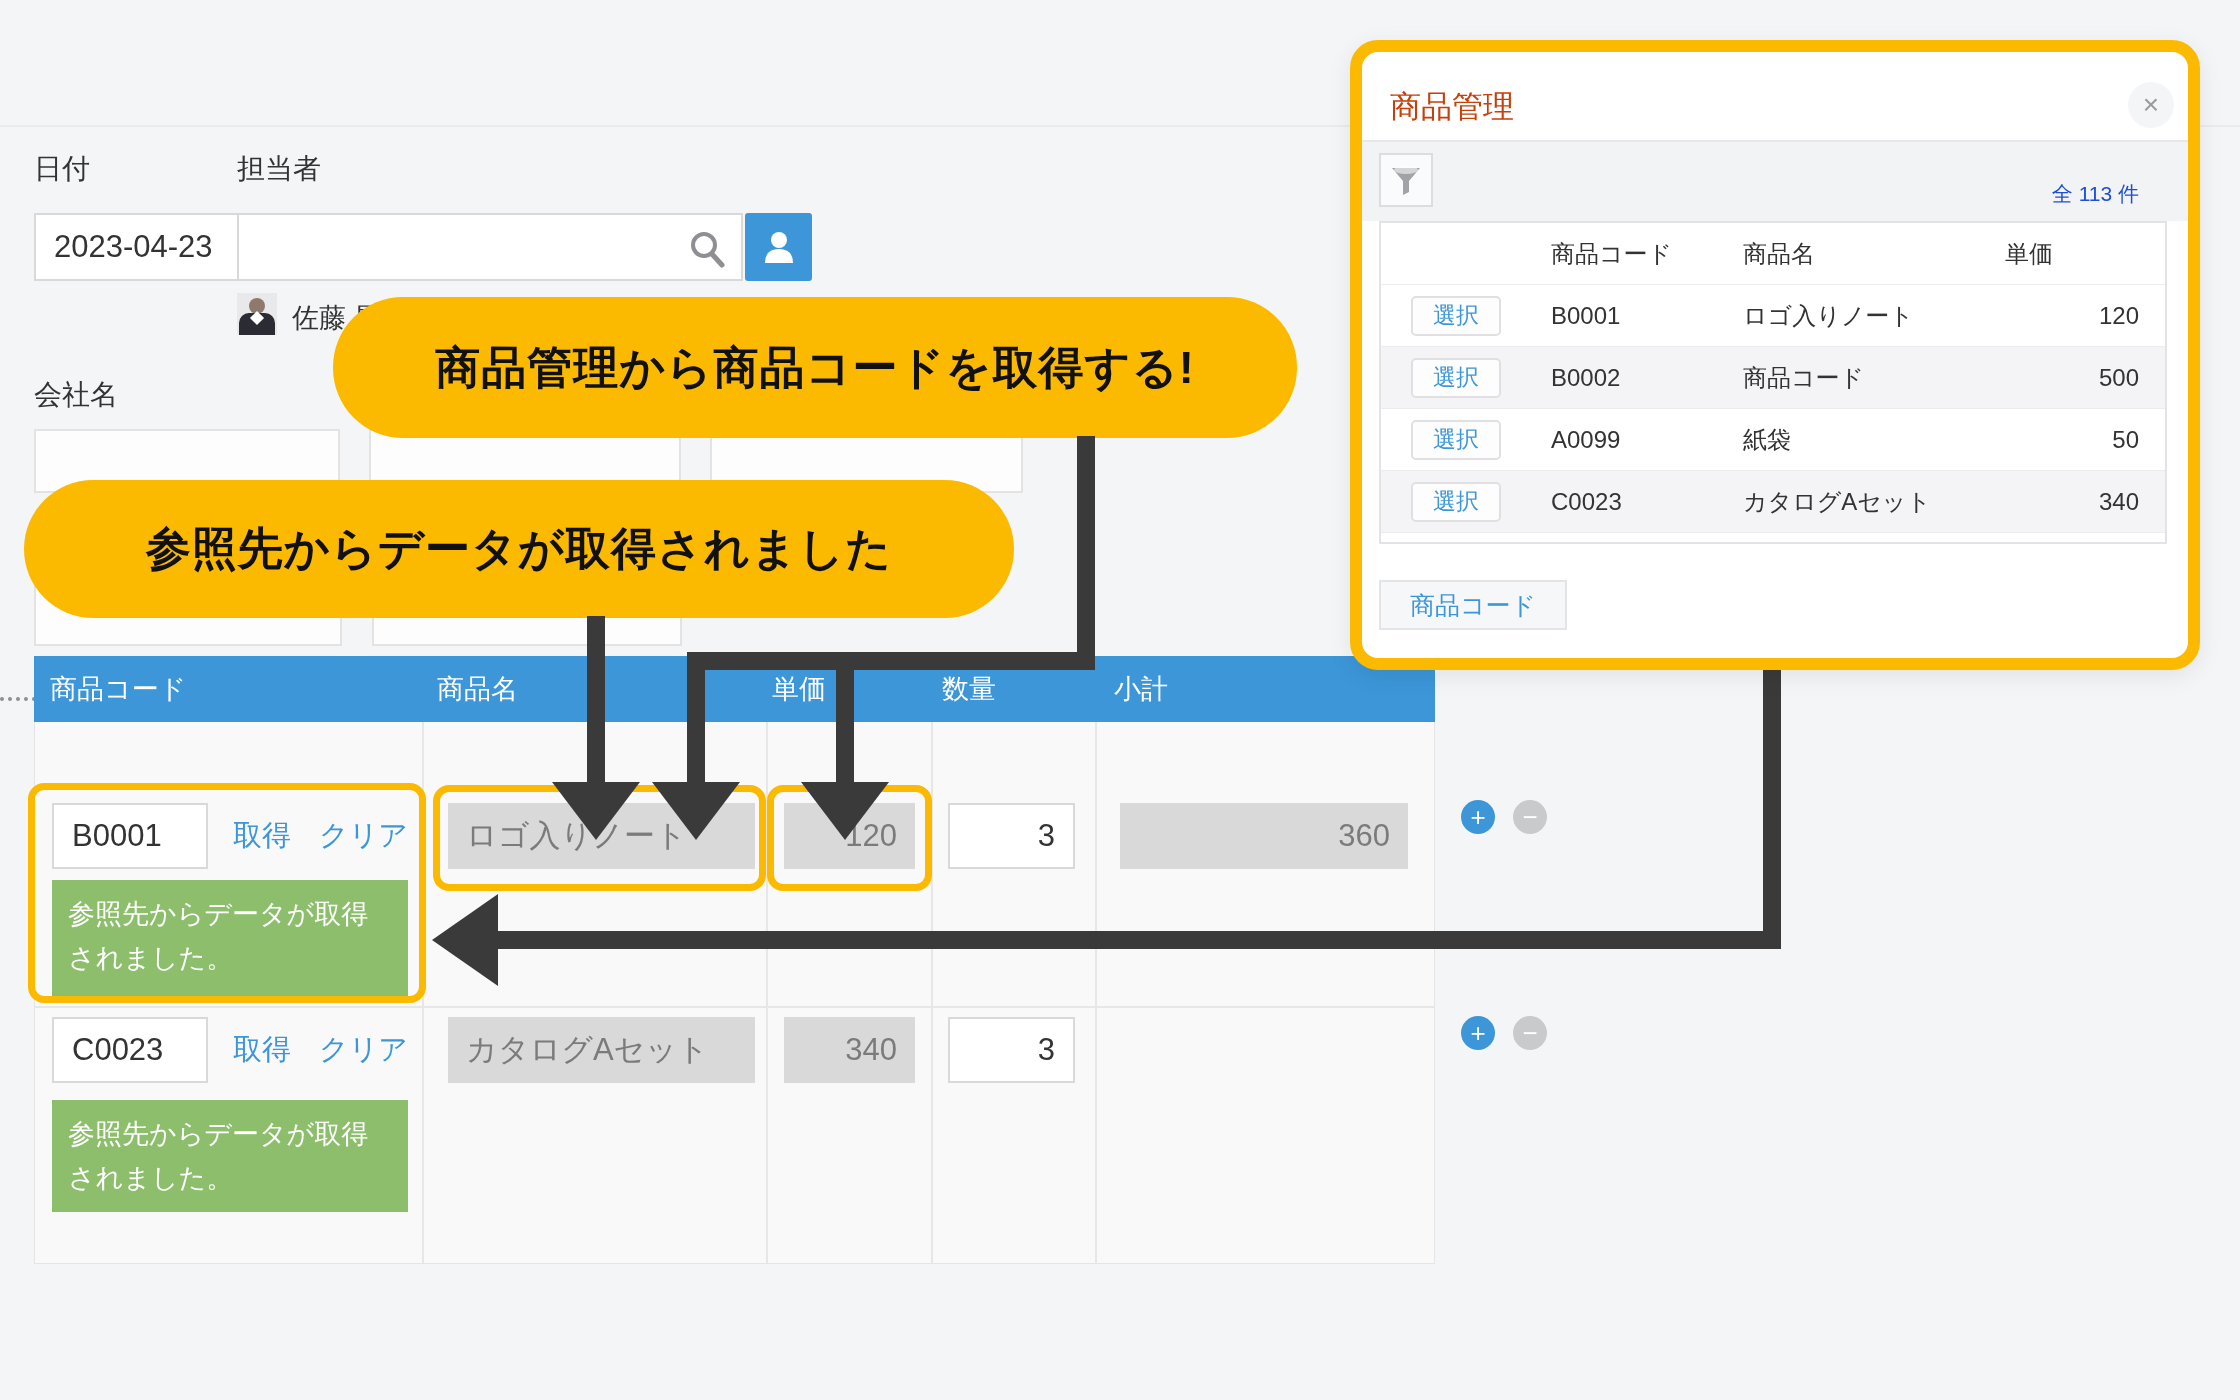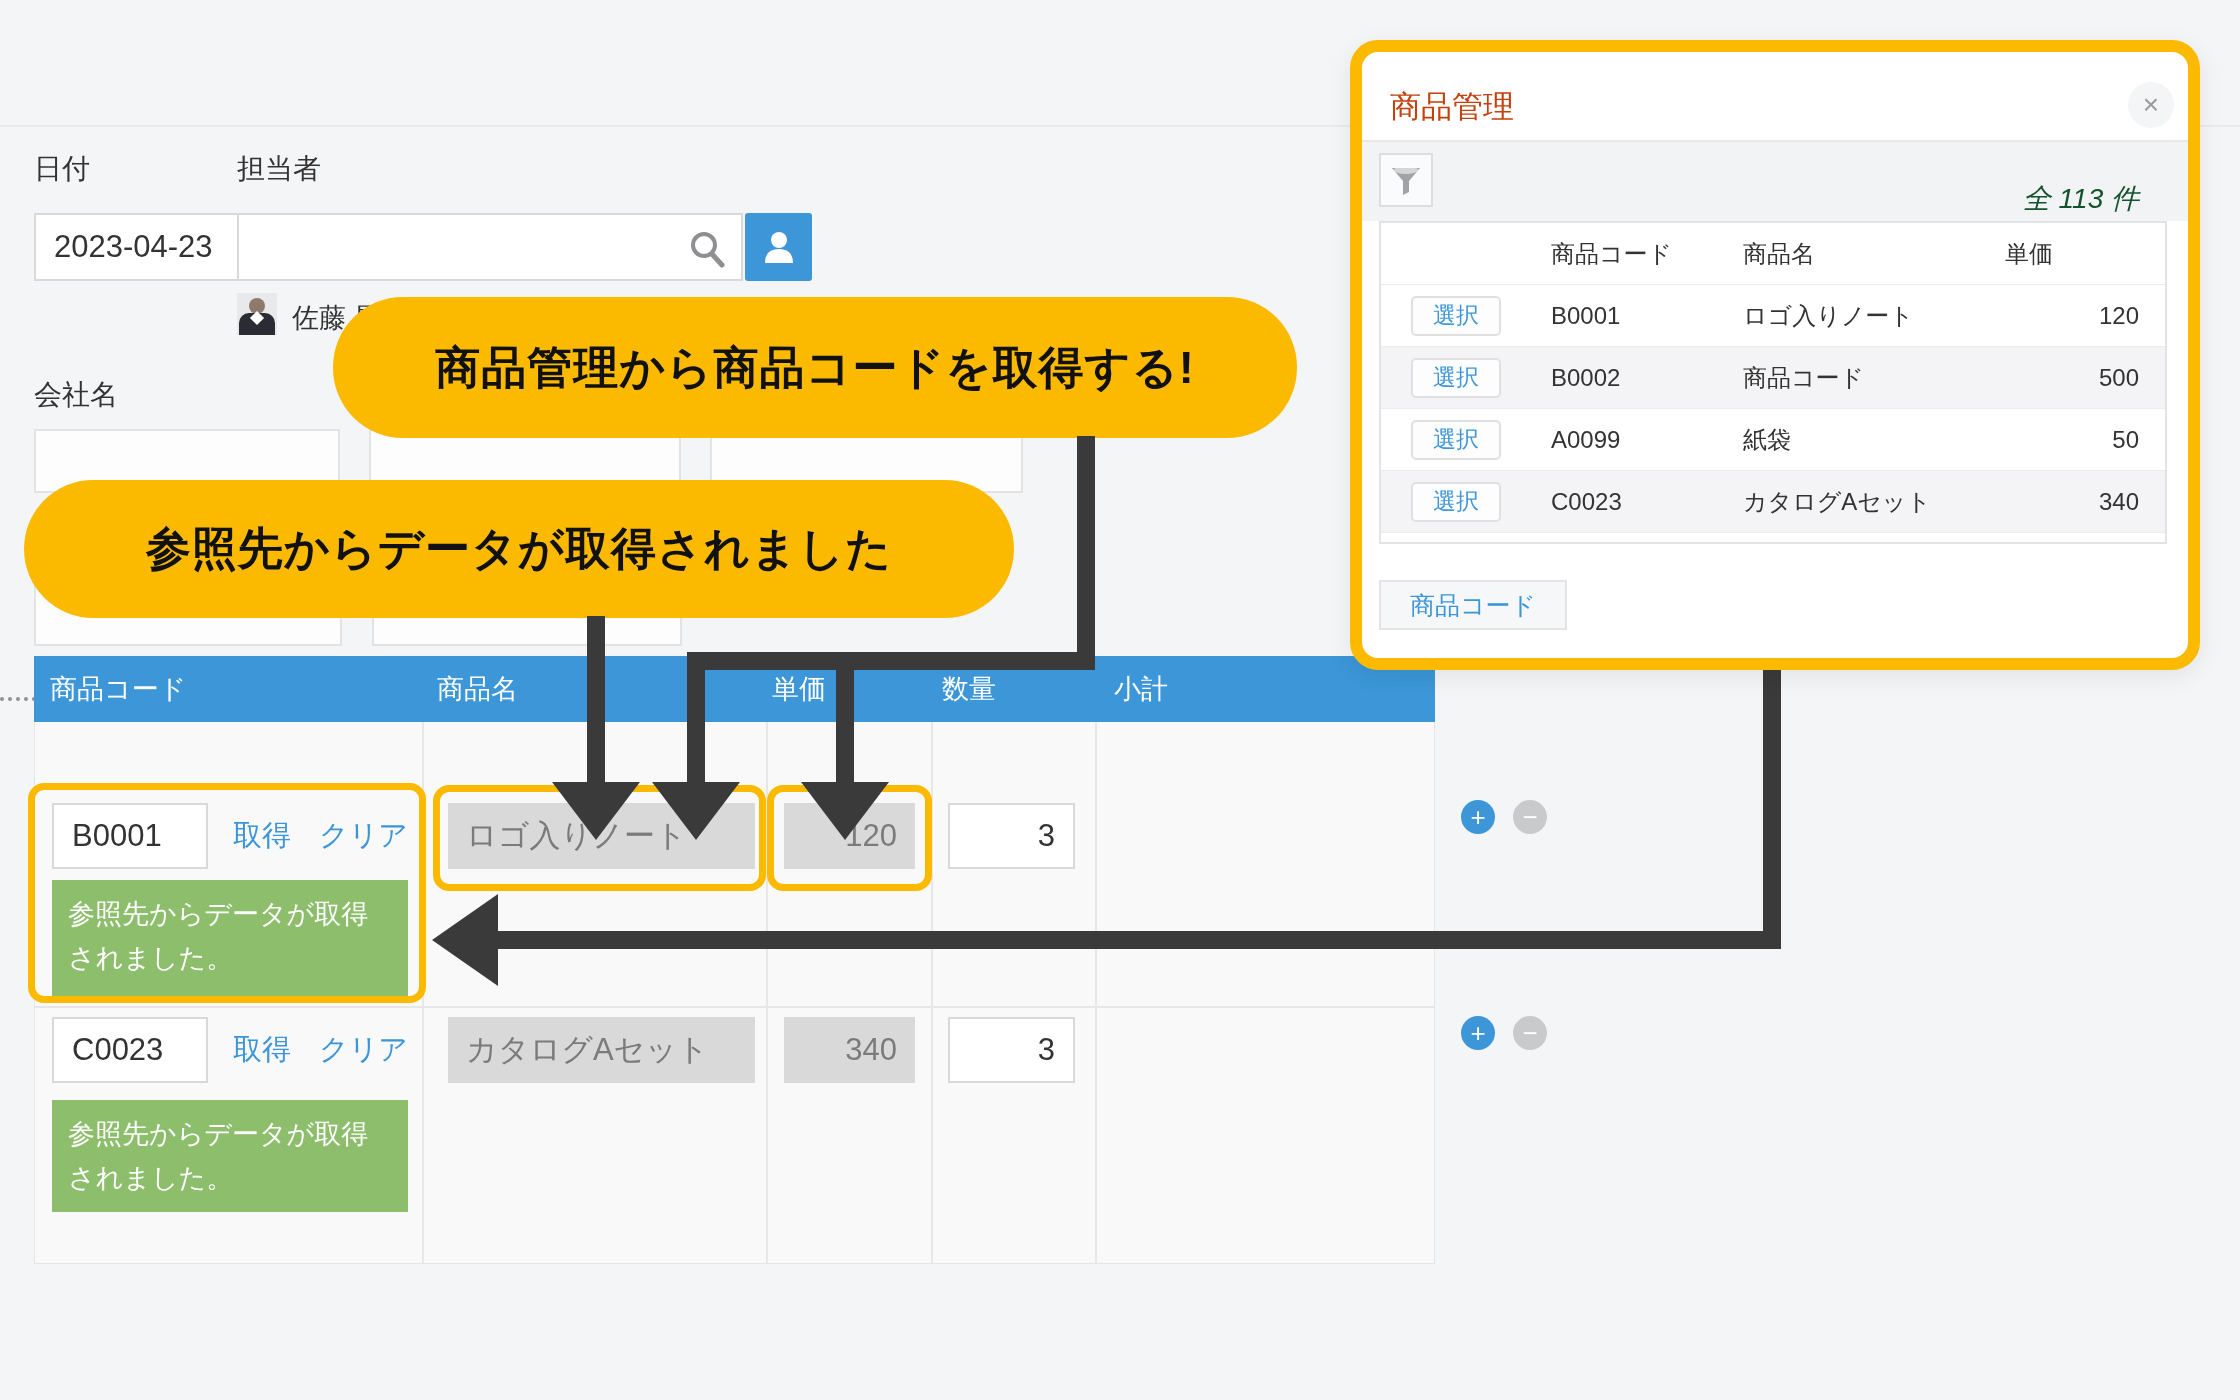--- a/index.html
+++ b/index.html
@@ -63,21 +63,21 @@
   
   .modal{left:1350px;top:40px;width:850px;height:630px;background:#fff;border:12px solid var(--c-accent);
       border-radius:28px;z-index:7;box-shadow:0 6px 24px rgba(0,0,0,0.08);}
   .modal-title{position:absolute;left:28px;top:34px;font-size:31px;color:#c2410c;}
   .modal-close{position:absolute;left:766px;top:30px;width:46px;height:46px;border-radius:50%;
       background:#f4f5f7;color:#9a9a9e;font-size:28px;display:flex;align-items:center;justify-content:center;}
   .modal-divider{position:absolute;left:0;top:88px;width:826px;height:2px;background:#e8e8ea;}
   .modal-graybar{position:absolute;left:0;top:90px;width:826px;height:79px;background:#f2f3f5;}
   .filter-btn{position:absolute;left:17px;top:101px;width:54px;height:54px;background:#fafbfc;
       border:2px solid #ddd;display:flex;align-items:center;justify-content:center;}
-  .modal-count{position:absolute;left:477px;top:128px;width:300px;text-align:right;font-size:28px;color:#14532d;font-style:italic;}
+  .modal-count{position:absolute;left:477px;top:128px;width:300px;text-align:right;font-size:21px;color:#1d4ed8;}
   .modal-table{position:absolute;left:17px;top:169px;width:788px;height:323px;background:#fff;
       border:2px solid #e3e3e5;overflow:hidden;}
   .m-row{display:flex;height:62px;align-items:center;border-bottom:1px solid #ececee;}
   .m-row.stripe{background:#f4f4f6;}
   .m-c0{width:150px;display:flex;justify-content:center;}
   .m-c1{width:192px;padding-left:20px;font-size:24px;color:#333;}
   .m-c2{width:262px;padding-left:20px;font-size:24px;color:#333;}
   .m-c3{width:180px;padding-right:26px;text-align:right;font-size:24px;color:#333;}
   .m-head{font-size:24px;color:#333;}
   .m-head .m-c3{text-align:left;padding-left:20px;}
@@ -166,20 +166,23 @@
   </div>
   <div class="input disabled abs" style="left:413px;top:81px;width:307px;height:66px;">
     <span>ロゴ入りノート</span>
   </div>
   <div class="input disabled num abs" style="left:749px;top:81px;width:131px;height:66px;">
     <span>120</span>
   </div>
   <div class="input num abs" style="left:913px;top:81px;width:127px;height:66px;">
     <span>3</span>
   </div>
+  <div class="input disabled num abs" style="left:1085px;top:81px;width:288px;height:66px;">
+    <span>360</span>
+  </div>
   <div class="green-msg" style="left:17px;top:158px;width:356px;height:116px;">参照先からデータが取得されました。</div>
 
   <div class="input abs" style="left:17px;top:295px;width:156px;height:66px;">
     <span>C0023</span>
   </div>
   <div class="links" style="left:198px;top:295px;">
     <a href="#">取得</a>
     <a href="#">クリア</a>
   </div>
   <div class="input disabled abs" style="left:413px;top:295px;width:307px;height:66px;">

